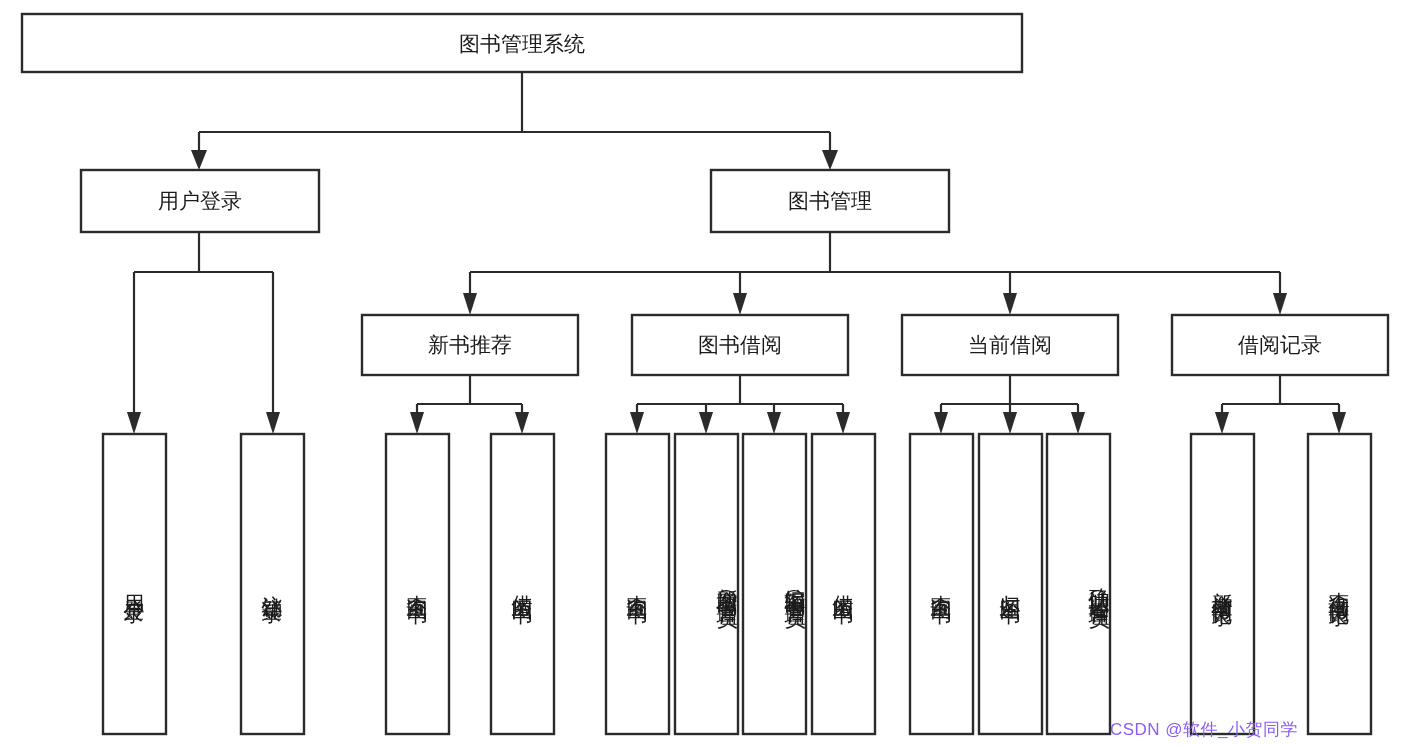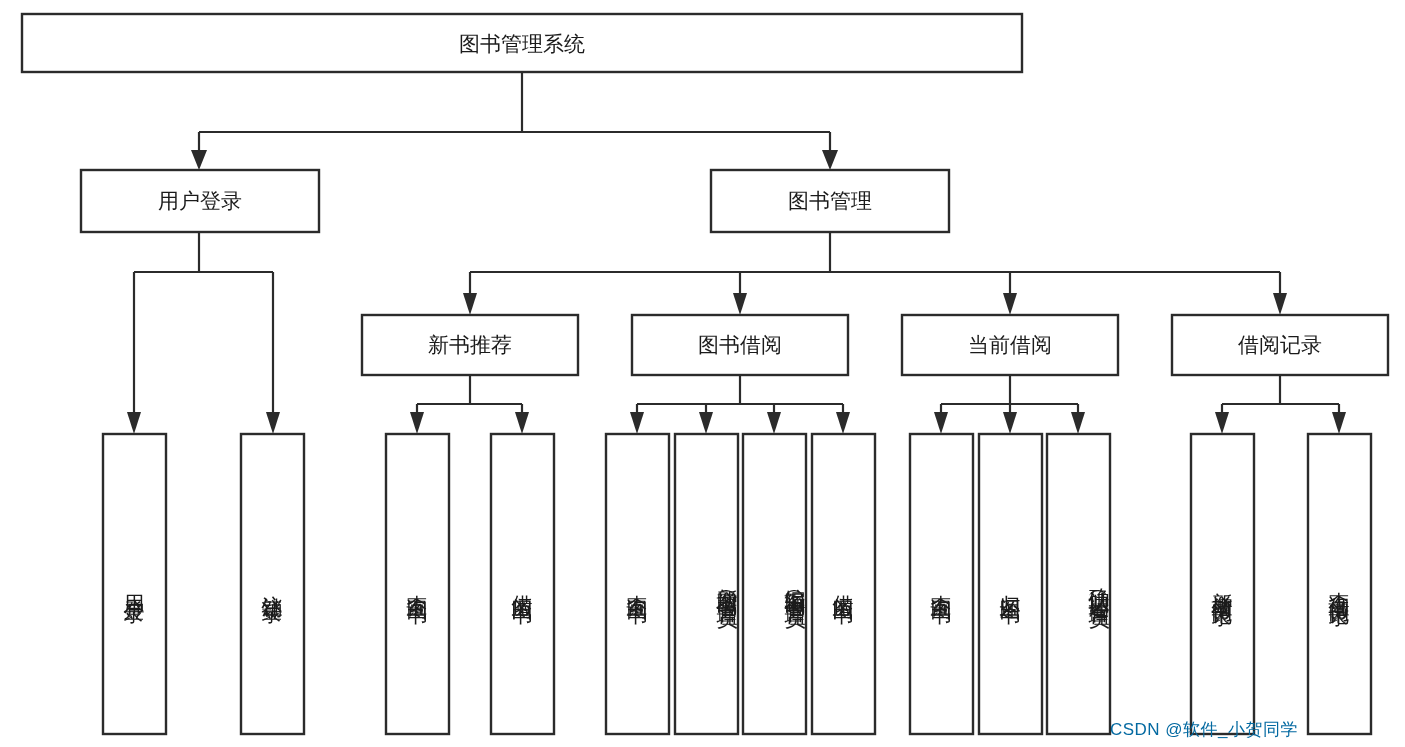--- a/index.html
+++ b/index.html
@@ -58,21 +58,21 @@
     line-height: 1;
     white-space: nowrap;
     pointer-events: none;
   }
   .watermark {
     position: absolute;
     right: 8px;
     bottom: 6px;
     font-family: "Liberation Sans", "DejaVu Sans", sans-serif;
     font-size: 17px;
-    color: #0369a1;
+    color: #8b5cf6;
     letter-spacing: 0.5px;
     white-space: nowrap;
   }
 </style>
 </head>
 <body>
 
 <div id="diagram-root">
 
   <svg class="flow" viewBox="0 0 1405 747">

